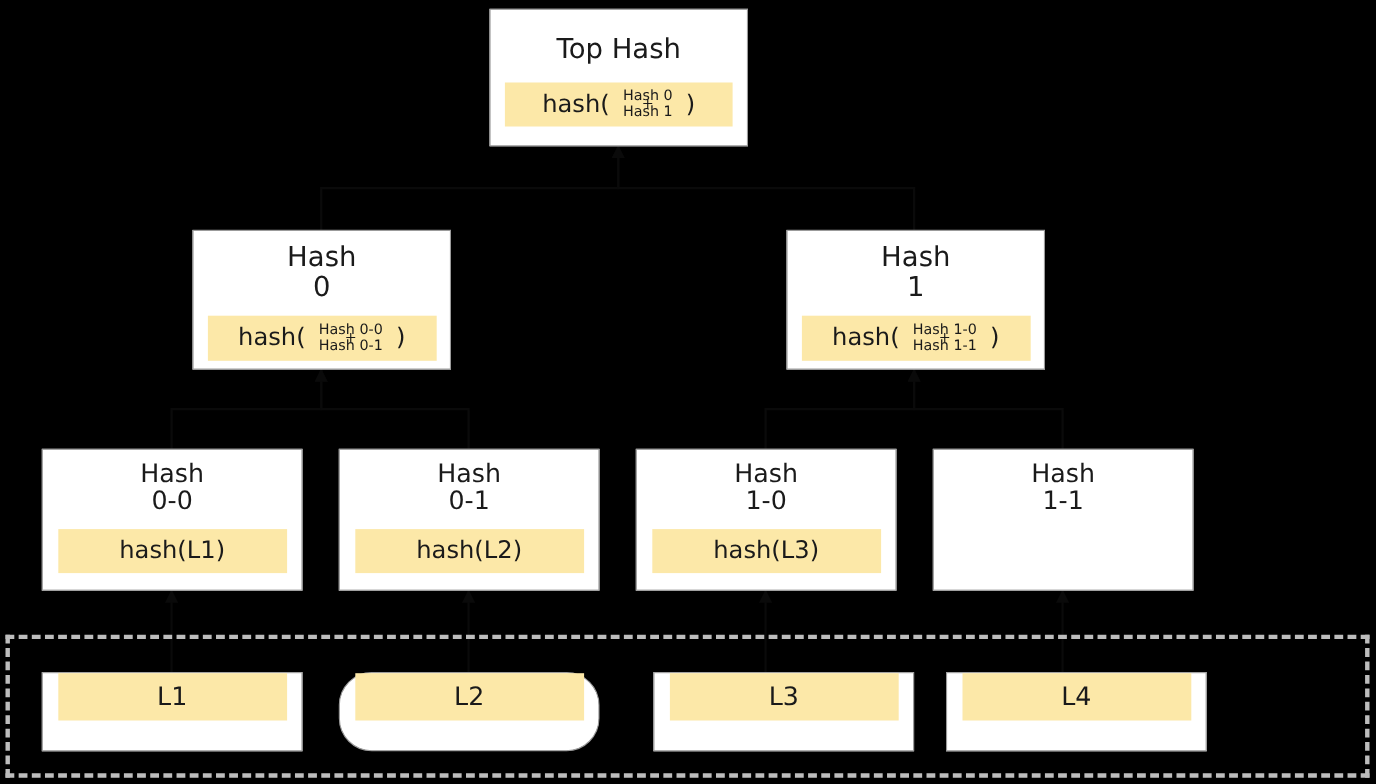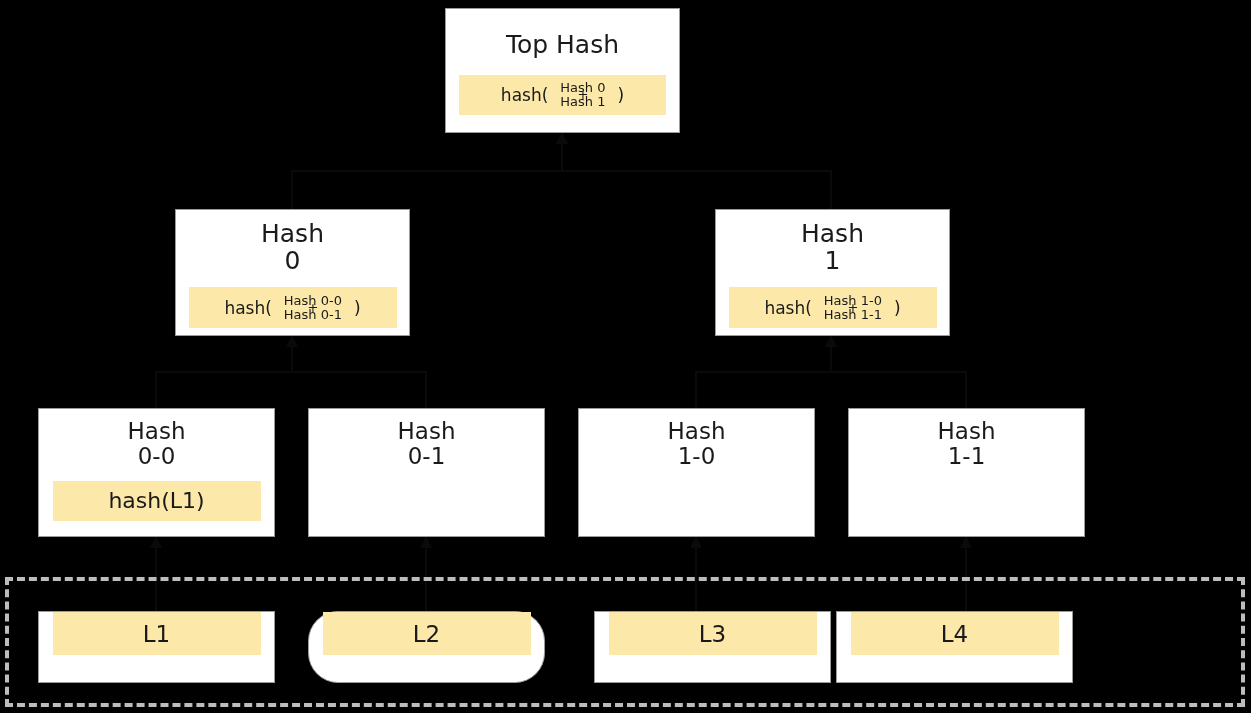--- a/index.html
+++ b/index.html
@@ -84,21 +84,21 @@
     margin-top: 10px;
   }
   .node-l2 .hash-band {
     width: 208px;
     height: 41px;
     margin-top: 13px;
   }
 
   
   .hfn-open, .hfn-close {
-    font-size: 17px;
+    font-size: 22px;
     letter-spacing: 0px;
   }
   .hfn-open { margin-right: 12px; }
   .hfn-close { margin-left: 12px; }
   .hfn-args {
     display: flex;
     flex-direction: column;
     align-items: center;
     justify-content: center;
     line-height: 1.04;
@@ -137,21 +137,21 @@
 
   
   .node-data {
     top: 611px;
     width: 237px;
     height: 72px;
   }
   #node-l1 { left: 38px; }
   #node-l2 { left: 308px; border-radius: 30px; }
   #node-l3 { left: 594px; }
-  #node-l4 { left: 836px; }
+  #node-l4 { left: 860px; }
   .node-data .hash-band {
     width: 208px;
     height: 43px;
     font-size: 23px;
   }
 
   
   #data-container {
     position: absolute;
     left: 5px;
@@ -245,25 +245,27 @@
 
   <div class="node node-l3" id="node-h00">
     <div class="node-title">Hash
 0-0</div>
     <div class="hash-band">hash(L1)</div>
   </div>
 
   <div class="node node-l3" id="node-h01">
     <div class="node-title">Hash
 0-1</div>
+    <div class="hash-band">hash(L2)</div>
   </div>
 
   <div class="node node-l3" id="node-h10">
     <div class="node-title">Hash
 1-0</div>
+    <div class="hash-band">hash(L3)</div>
   </div>
 
   <div class="node node-l3" id="node-h11">
     <div class="node-title">Hash
 1-1</div>
   </div>
 
   <div id="data-container"></div>
 
   <div class="node node-data" id="node-l1">

